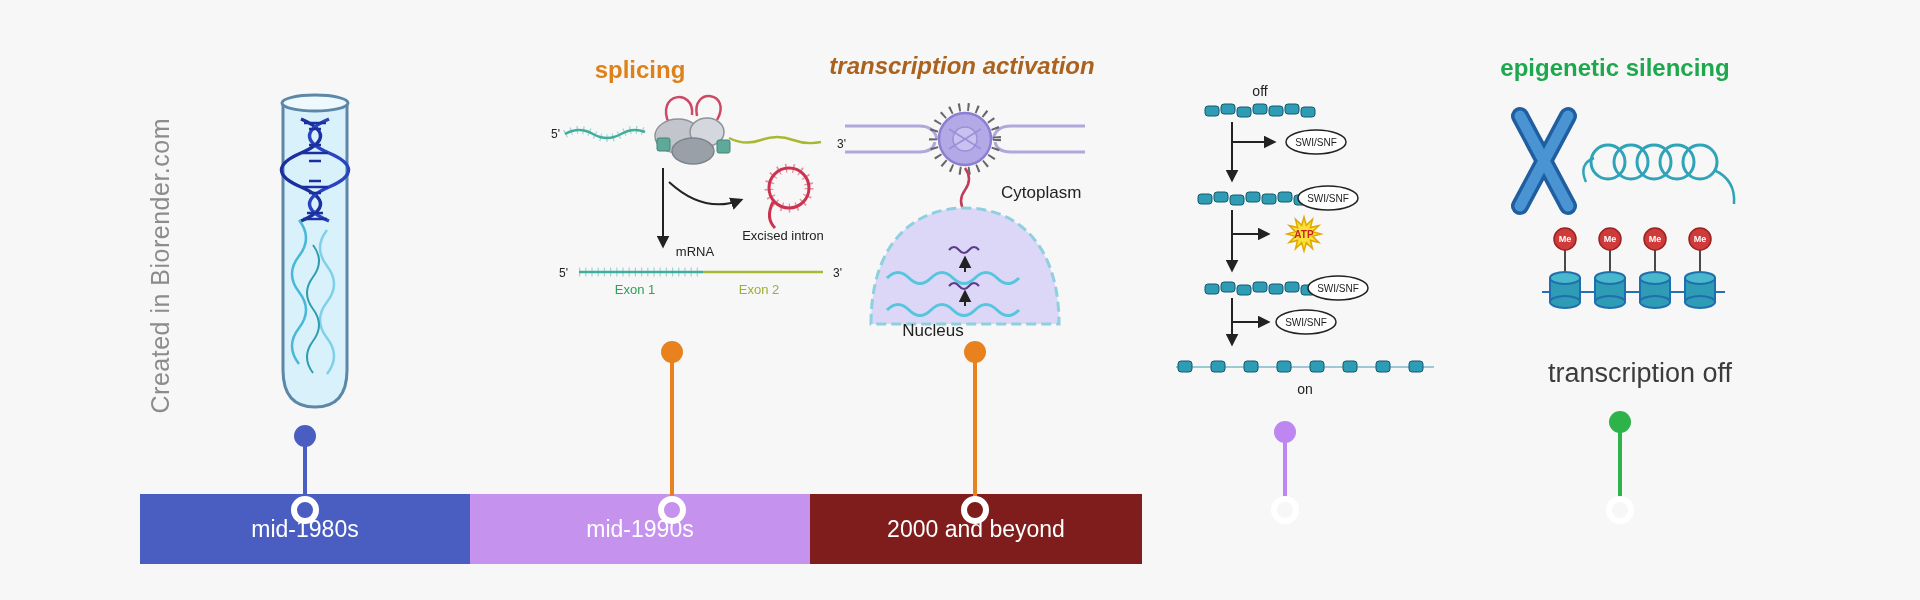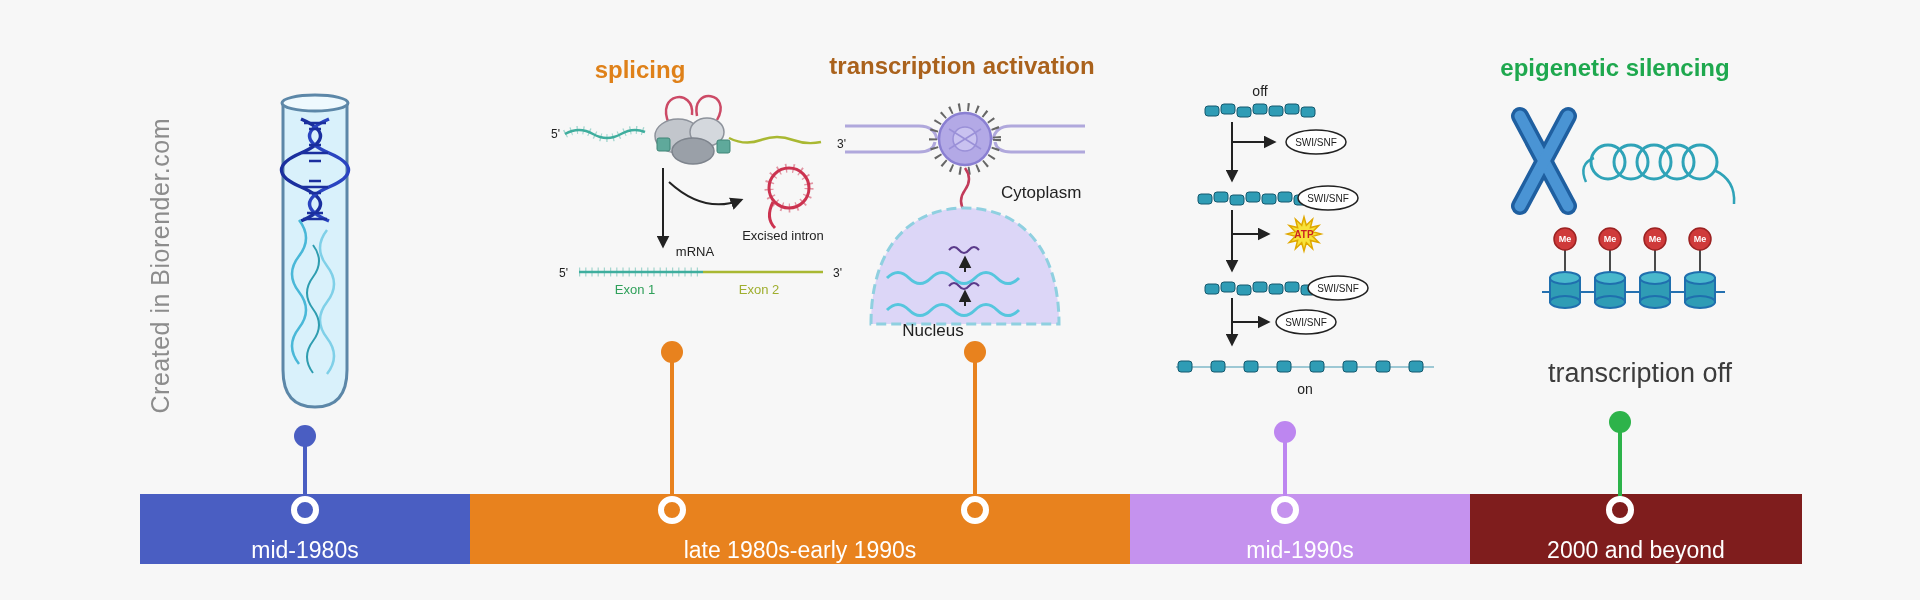--- a/index.html
+++ b/index.html
@@ -1,26 +1,26 @@
 <!DOCTYPE html>
 <html><head>
 <meta charset="utf-8">
 <style>
   html,body{margin:0;padding:0;background:#f7f7f7;}
   .canvas{position:relative;width:1920px;height:600px;background:#f7f7f7;font-family:"Liberation Sans",sans-serif;overflow:hidden;}
   .watermark{position:absolute;left:146px;top:118px;writing-mode:vertical-rl;transform:rotate(180deg);font-size:25px;color:#8c8c8c;letter-spacing:.5px;}
   .event-title{position:absolute;transform:translateX(-50%);font-size:24px;font-weight:bold;white-space:nowrap;}
   .et1{left:303px;top:52px;color:#7173d6;}
   .et2{left:640px;top:56px;color:#df8119;}
-  .et3{left:962px;top:52px;color:#aa621c;}
+  .et3{left:962px;top:52px;color:#aa621c;font-style:italic;}
   .et4{left:1293px;top:52px;color:#cf63d3;}
   .et5{left:1615px;top:54px;color:#1ea84e;}
   .illus{position:absolute;}
   .bar{position:absolute;left:140px;top:494px;height:70px;display:flex;}
-  .seg{height:100%;display:flex;align-items:flex-end;justify-content:center;}
+  .seg{height:100%;display:flex;align-items:center;justify-content:center;}
   .seg span{color:#fff;font-size:23px;}
   .pin-stem{position:absolute;width:4px;border-radius:2px;}
   .pin-ball{position:absolute;width:22px;height:22px;border-radius:50%;}
   .pin-ring{position:absolute;width:28px;height:28px;border-radius:50%;border:6px solid #ffffff;box-sizing:border-box;background:transparent;}
   svg text{font-family:"Liberation Sans",sans-serif;}
   .lab{fill:#222;}
 </style>
 </head>
 <body>
 
@@ -214,23 +214,20 @@
     <text x="120" y="152" font-size="9" font-weight="bold" text-anchor="middle" fill="#ffffff">Me</text>
     <text x="165" y="152" font-size="9" font-weight="bold" text-anchor="middle" fill="#ffffff">Me</text>
     <text x="210" y="152" font-size="9" font-weight="bold" text-anchor="middle" fill="#ffffff">Me</text>
     <text x="150" y="292" font-size="27" text-anchor="middle" fill="#3c3c3c">transcription off</text>
   </svg>
 
   <div class="bar">
     <div class="seg" style="width:330px;background:#4a5ec2">
       <span>mid-1980s</span>
     </div>
-    <div class="seg" style="width:660px;background:#e8821e">
-      <span>late 1980s-early 1990s</span>
-    </div>
     <div class="seg" style="width:340px;background:#c592ee">
       <span>mid-1990s</span>
     </div>
     <div class="seg" style="width:332px;background:#7f1d1d">
       <span>2000 and beyond</span>
     </div>
   </div>
 
   <div class="pin-stem" style="left:303px;top:440px;height:62px;background:#4a5ec2"></div>
   <div class="pin-ball" style="left:294px;top:425px;background:#4a5ec2"></div>

